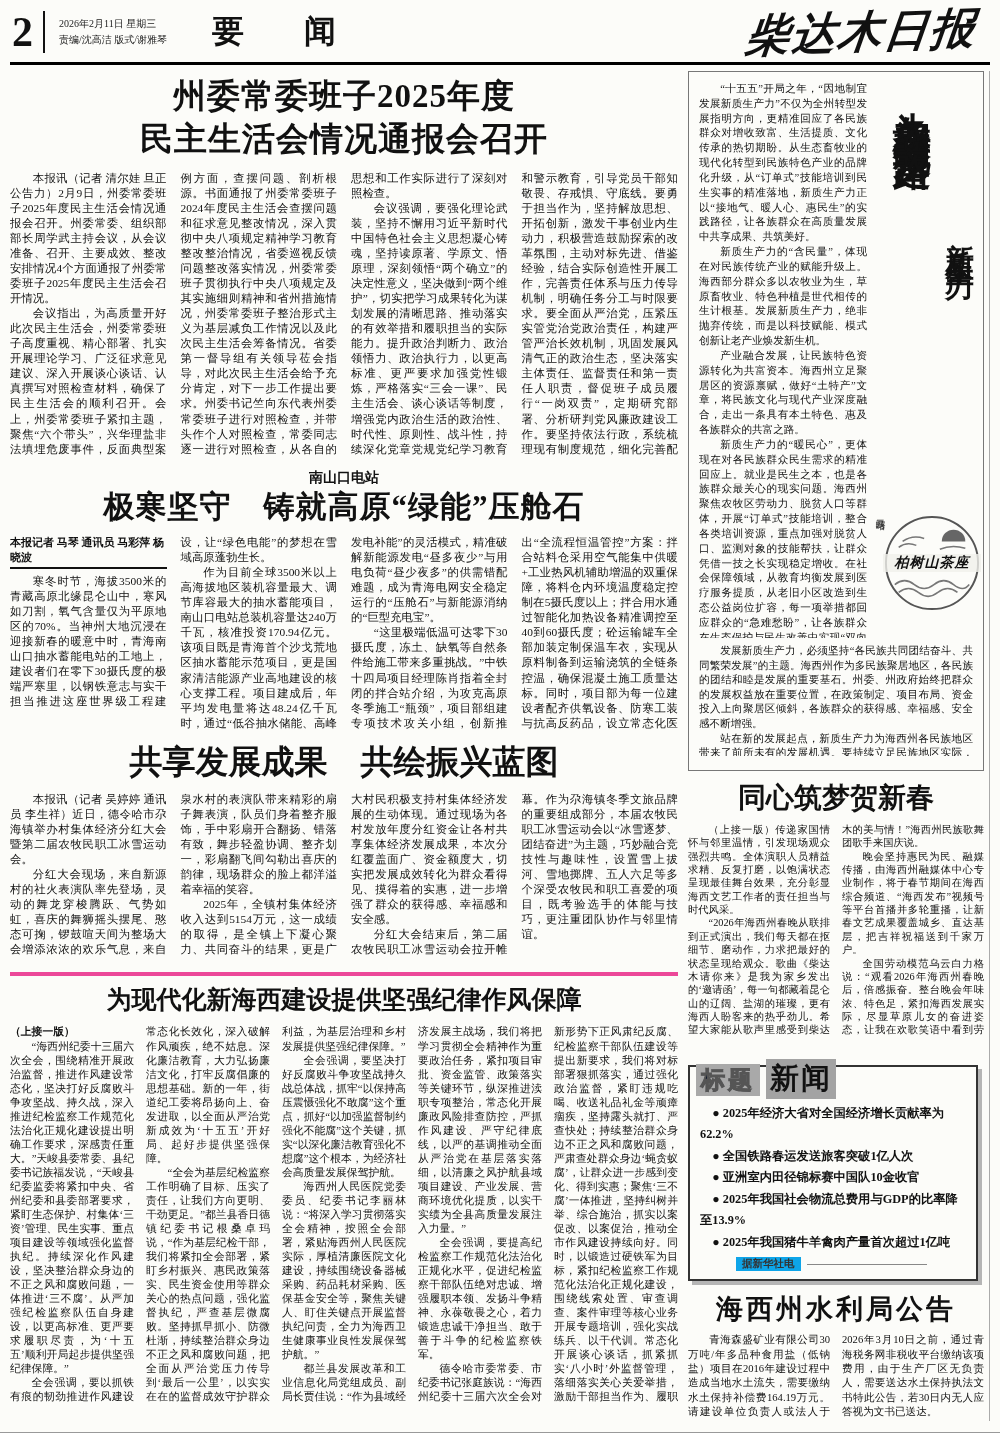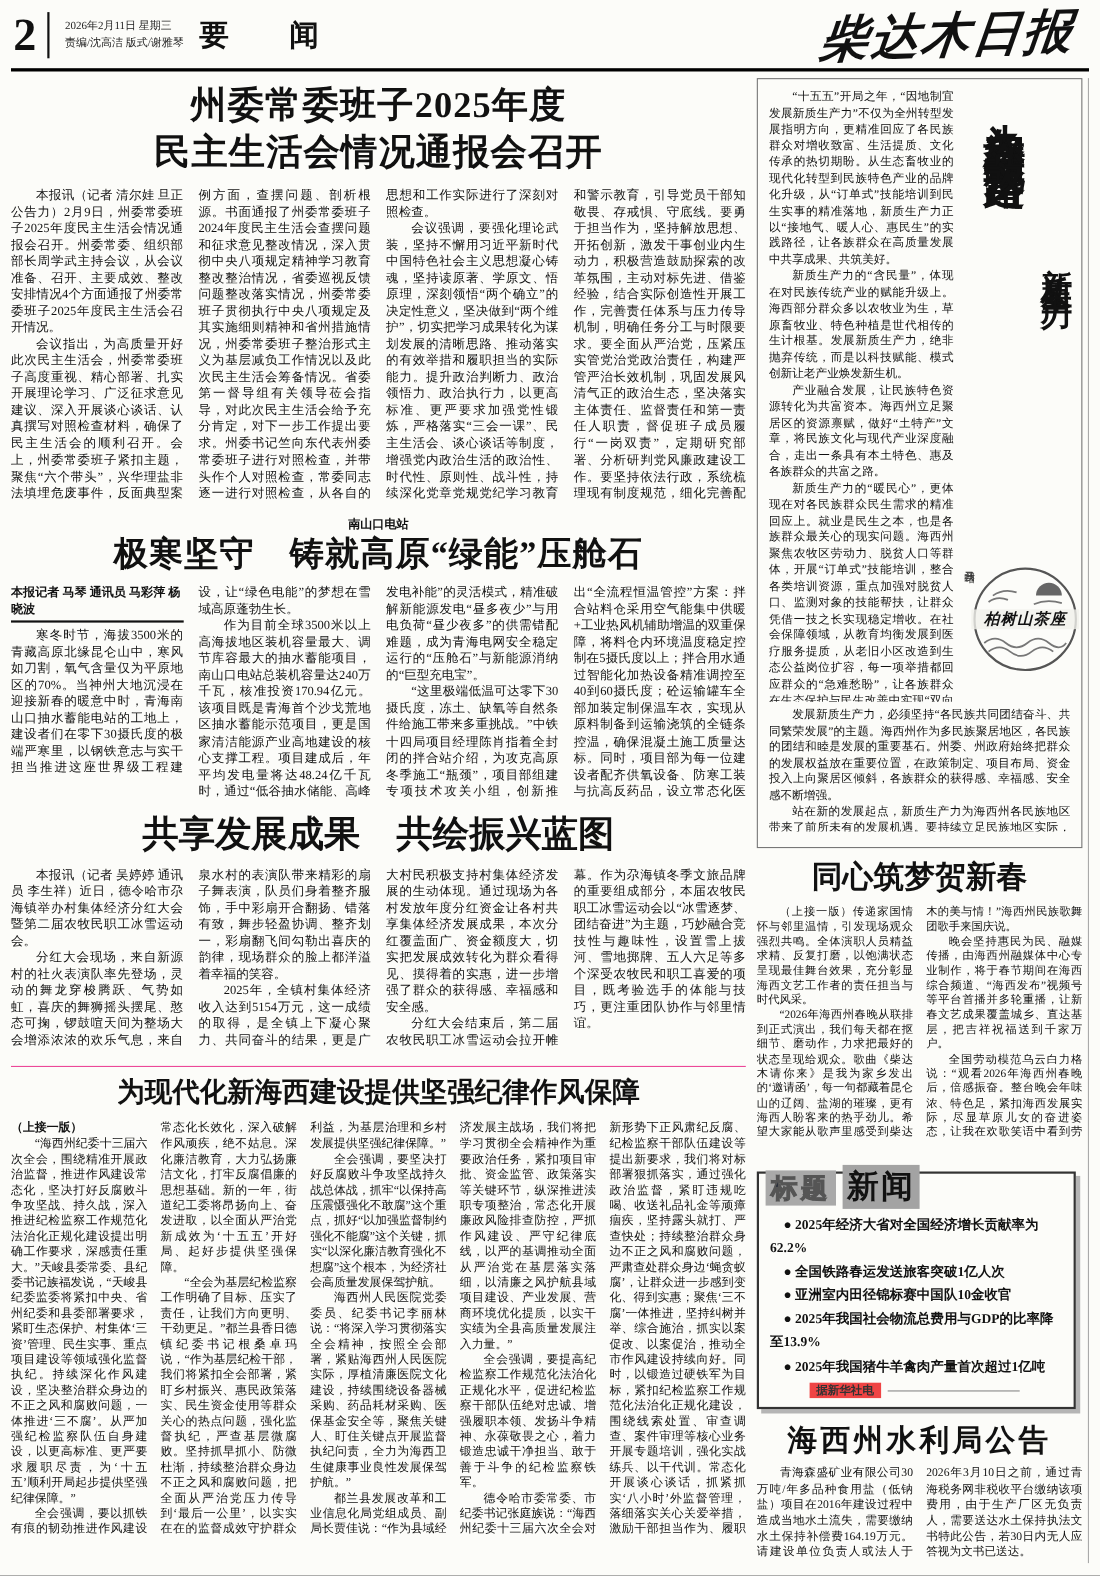--- a/index.html
+++ b/index.html
@@ -6,44 +6,44 @@
   .page{
     width:1000px;height:1433px;margin:0 auto;background:#fcfcf9;color:#111;
     font-family:"Liberation Serif","DejaVu Serif",serif;
     position:relative;box-sizing:border-box;padding:6px 10px 4px 10px;overflow:hidden;
     border-bottom:1px solid #999;
   }
   
   .masthead{display:flex;align-items:center;border-bottom:3px solid #000;padding-bottom:4px;height:52px;}
   .pageno{font-size:42px;font-weight:bold;line-height:1;padding:0 10px 0 2px;border-right:2px solid #111;}
   .dateblock{font-size:10px;line-height:1.6;padding:0 14px;color:#222;white-space:nowrap;}
-  .section-title{font-size:27px;font-weight:900;letter-spacing:14px;margin-left:0;white-space:nowrap;}
+  .section-title{font-size:32px;font-weight:900;letter-spacing:14px;margin-left:31px;white-space:nowrap;}
   .spacer{flex:1;}
   .brand{font-size:44px;font-weight:900;font-style:italic;transform:skewX(-8deg) rotate(-2deg);letter-spacing:2px;margin-right:14px;white-space:nowrap;}
   
   .content{display:flex;gap:10px;margin-top:6px;}
   .left{width:668px;flex:none;}
   .right{flex:1;min-width:0;border-right:1px solid #aaa;padding-right:5px;}
   p{margin:0;text-indent:2em;text-align:justify;}
   p.noindent{text-indent:0;}
   
   .a-head{font-weight:900;text-align:center;line-height:1.3;}
   .head-xl{font-size:33px;letter-spacing:1px;margin:4px 0 10px;}
-  .kicker{font-size:11px;font-weight:bold;text-align:center;margin:6px 0 0;}
+  .kicker{font-size:14px;font-weight:bold;text-align:center;margin:6px 0 0;}
   .head-l{font-size:31px;letter-spacing:1px;margin:0 0 8px;}
   .head-m{font-size:33px;margin:8px 0 8px;}
   .head-d{font-size:25px;margin:6px 0 8px;}
   .cols4{column-count:4;column-gap:14px;column-fill:auto;overflow:hidden;font-size:11.4px;line-height:1.32;}
   .cols5{column-count:5;column-gap:12px;column-fill:auto;overflow:hidden;font-size:10.8px;line-height:1.3;}
   .h-meeting{height:292px;font-family:Liberation Serif, serif;}
   .h-power{height:198px;}
   .h-dividend{height:172px;}
   .h-discipline{height:386px;}
   .byline{font-size:11px;text-indent:0;text-align:left;border-bottom:2px solid #111;padding-bottom:3px;margin-bottom:5px;font-weight:bold;}
-  .art-discipline{border-top:1px solid #ec4899;margin-top:8px;padding-top:2px;}
+  .art-discipline{border-top:4px solid #ec4899;margin-top:8px;padding-top:2px;}
   .continued{font-size:10.8px;text-indent:0;font-weight:bold;}
   
   .op-box{position:relative;border:1px solid #777;padding:10px 10px 8px;height:700px;overflow:hidden;box-sizing:border-box;}
   .op-top{width:calc(100% - 106px);height:556px;overflow:hidden;font-size:10.6px;line-height:1.4;}
   .op-bottom{margin-top:6px;font-size:10.6px;line-height:1.38;height:112px;overflow:hidden;}
   .op-title{position:absolute;top:10px;right:52px;writing-mode:vertical-rl;font-size:38px;font-weight:900;letter-spacing:4px;line-height:1.05;}
   .op-kicker{position:absolute;top:148px;right:8px;writing-mode:vertical-rl;font-size:29px;font-weight:900;letter-spacing:7px;line-height:1.05;}
   .op-author{position:absolute;top:440px;right:96px;writing-mode:vertical-rl;font-size:10px;color:#333;}
   .op-badge{position:absolute;top:442px;right:2px;width:98px;height:98px;}
   .op-badge .badge-label{position:absolute;top:40px;left:0;width:100%;text-align:center;font-size:14px;font-weight:bold;font-style:italic;letter-spacing:1px;background:rgba(240,240,235,.8);}
@@ -54,21 +54,21 @@
   .h-gala{height:232px;margin-top:6px;}
   
   .hn-box{border:2px solid #333;box-shadow:4px 4px 0 #b5b5b5;margin:10px 6px 0 0;padding:6px 10px 8px;background:#fcfcf9;}
   .hn-head{display:flex;align-items:baseline;gap:6px;margin:-14px 0 4px -4px;}
   .hn-biaoti{font-size:24px;font-weight:900;color:#0f172a;background:#a9a9a9;-webkit-text-stroke:1px #555;padding:0 5px;letter-spacing:3px;text-align:center;}
   .hn-xinwen{font-size:29px;font-weight:900;letter-spacing:2px;background:#a3a3a3;padding:0 4px;}
   .hn-item{font-size:12.3px;font-weight:bold;line-height:1.75;text-indent:1em;text-align:left;}
   .hn-item::before{content:"● ";}
   .hn-source{display:flex;align-items:center;margin:4px 0 0 36px;font-size:10.5px;font-weight:bold;color:#333;}
   .hn-source .line{height:1px;background:#888;width:120px;margin-left:6px;}
-  .hn-source .tag{background:#ef4444;padding:0 6px;}
+  .hn-source .tag{background:#0ea5e9;padding:0 6px;}
   
   .notice{margin-top:10px;}
   .notice-head{font-size:27px;font-weight:900;text-align:center;letter-spacing:3px;margin:2px 0 6px;}
   .h-notice{height:88px;}
   .cols2n{column-count:2;column-gap:12px;column-fill:auto;overflow:hidden;font-size:10.6px;line-height:1.35;}
 </style>
 </head>
 <body>
 
 <div class="page">

